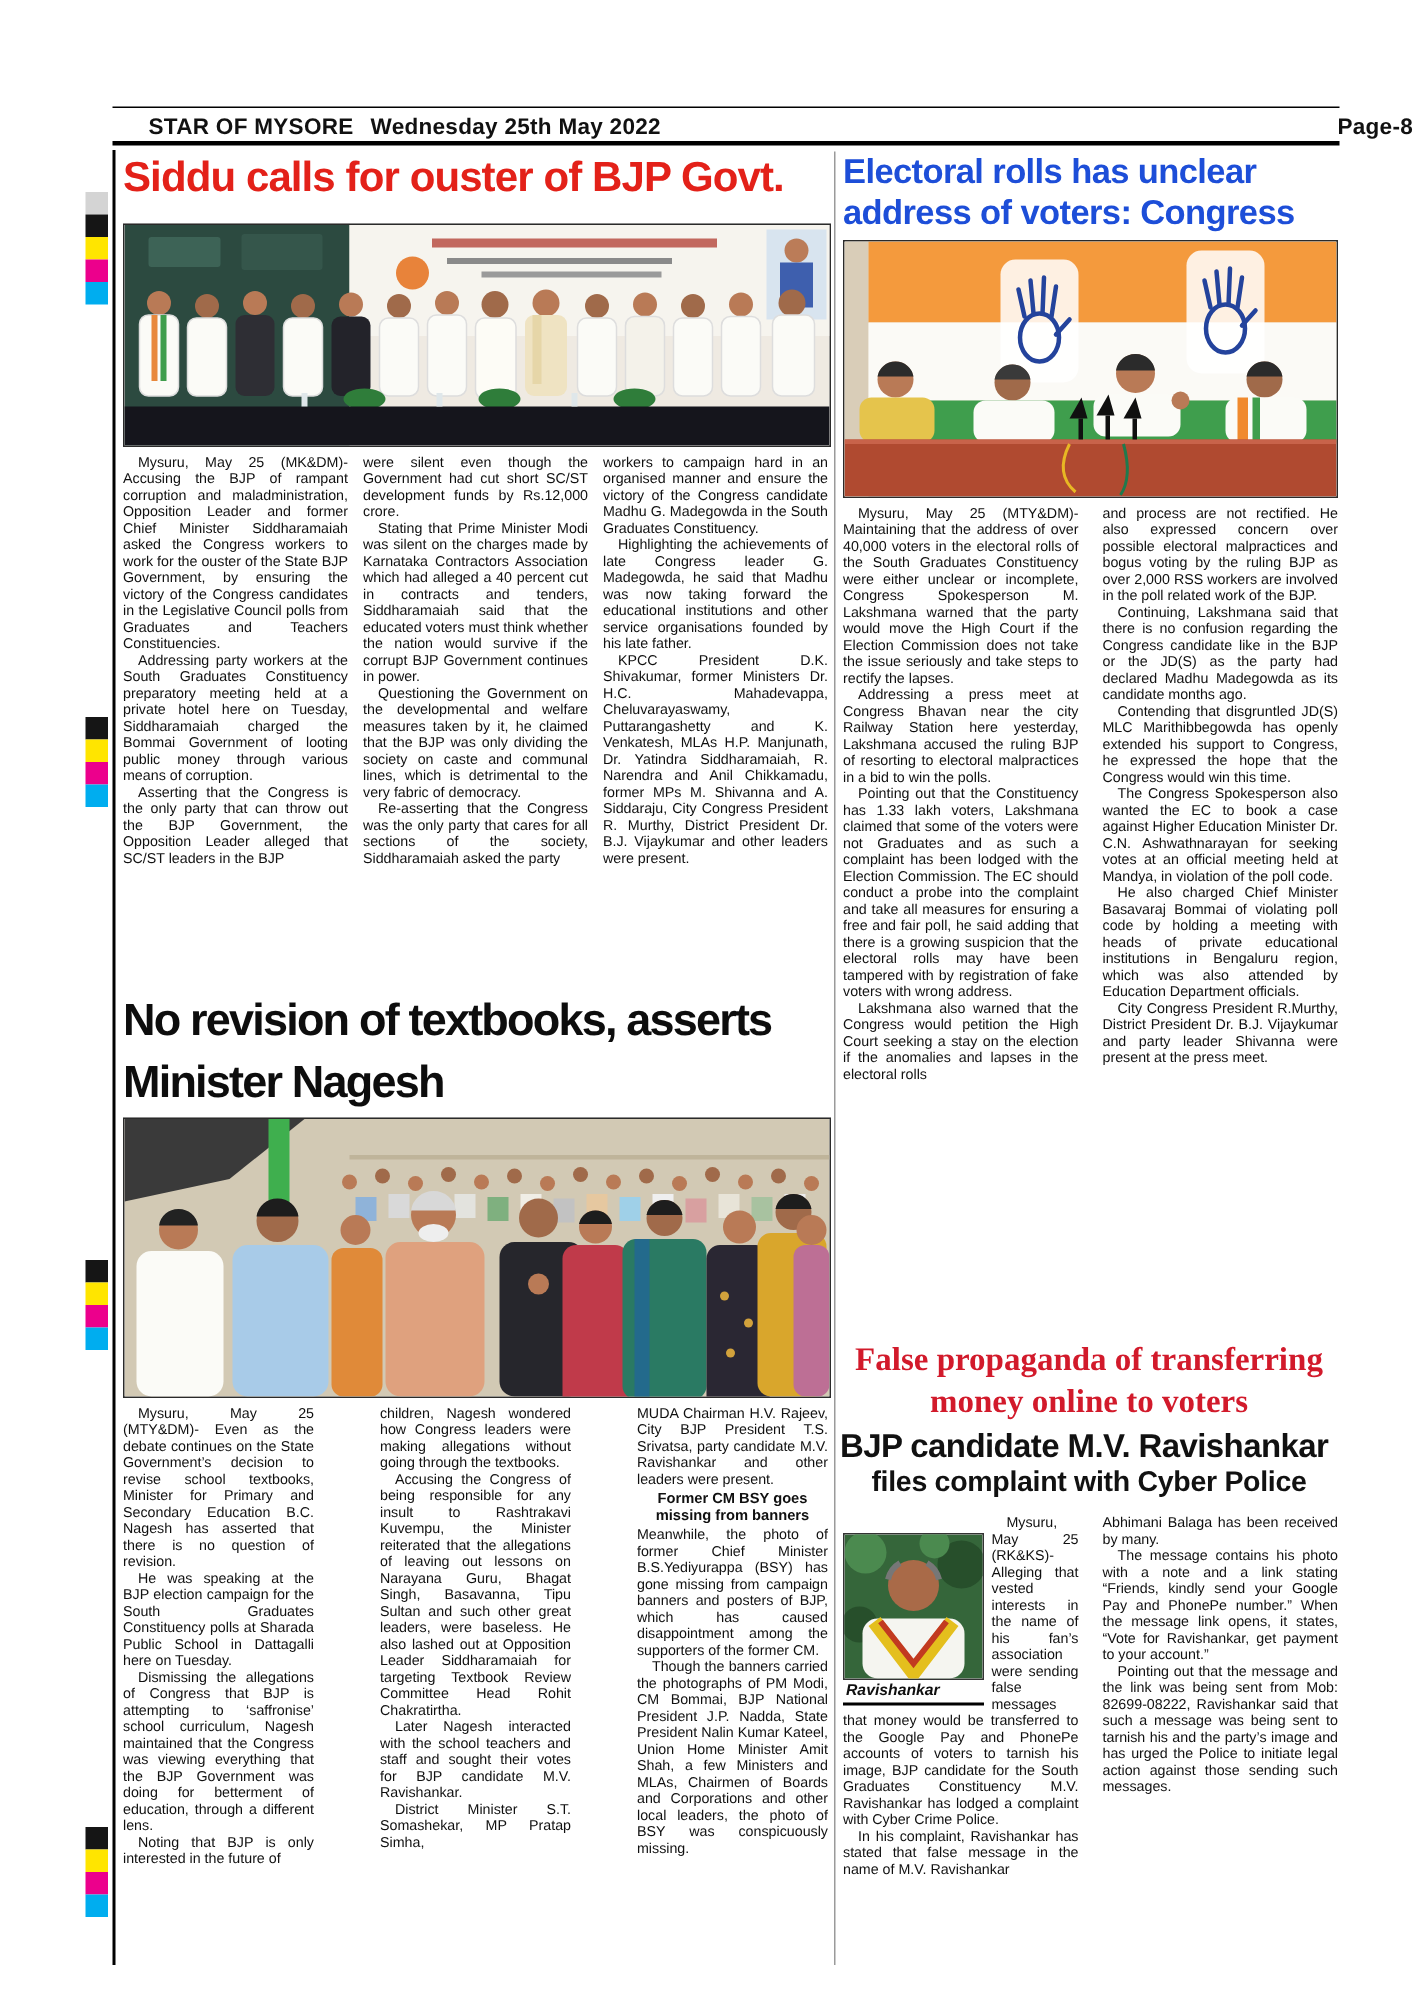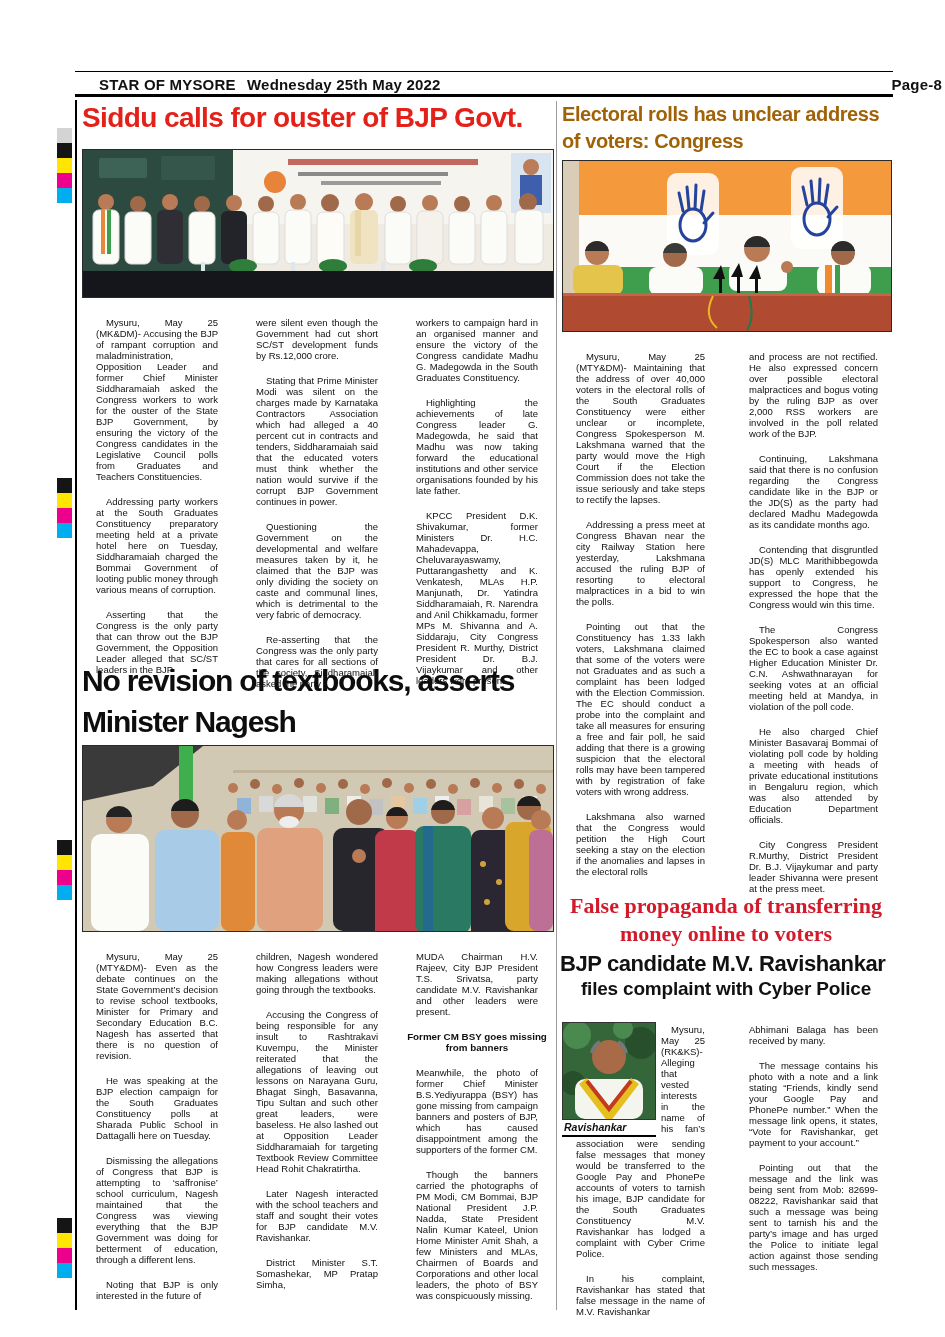--- a/index.html
+++ b/index.html
@@ -20,49 +20,49 @@
   
   .regbar{position:absolute;left:57px;width:15px;}
   .regbar span{display:block;width:15px;height:15px;}
   .rg{background:#d4d4d4;} .rk{background:#151515;} .ry{background:#ffe500;}
   .rm{background:#ec008c;} .rc{background:#00adef;}
   #reg1{top:128px;} #reg2{top:478px;} #reg3{top:840px;} #reg4{top:1218px;}
 
   
   #a1-headline{position:absolute;left:82px;top:102px;width:472px;font-size:28px;font-weight:bold;
                color:#e32119;letter-spacing:-.6px;white-space:nowrap;}
-  #a2-headline{position:absolute;left:562px;top:101px;width:332px;font-size:20px;line-height:27px;
-               font-weight:bold;letter-spacing:-.4px;color:#a16207;}
+  #a2-headline{position:absolute;left:562px;top:101px;width:332px;font-size:23px;line-height:27px;
+               font-weight:bold;letter-spacing:-.4px;color:#1d4ed8;}
   #a3-headline{position:absolute;left:82px;top:660px;width:470px;text-align:left;font-size:30px;
                line-height:41px;font-weight:bold;letter-spacing:-1.2px;color:#0d0d0d;}
   #a4-headline{position:absolute;left:560px;top:892px;width:332px;text-align:center;
                font-family:"Liberation Serif",serif;font-size:22px;line-height:28px;font-weight:bold;
                color:#d21a2b;}
   #a4-sub1{position:absolute;left:560px;top:951px;width:332px;text-align:left;font-size:22px;
            font-weight:bold;letter-spacing:-.4px;}
   #a4-sub2{position:absolute;left:560px;top:978px;width:332px;text-align:center;font-size:19px;
            font-weight:bold;letter-spacing:-.2px;}
 
   
   .photo{position:absolute;border:1px solid #2a2a2a;display:block;background:#ddd;}
   #photo1{left:82px;top:149px;}
   #photo2{left:562px;top:160px;}
   #photo3{left:82px;top:745px;}
 
   
   .cols{position:absolute;display:flex;}
   .col{text-align:justify;font-size:9.5px;line-height:11px;color:#101010;}
-  .col p{margin:14px;text-indent:10px;}
+  .col p{margin:0;text-indent:10px;}
   .col.flush p:first-child{text-indent:0;}
   .cols3{left:82px;width:470px;gap:10px;}
   .cols3 .col{width:150px;}
   .cols2{left:562px;width:330px;gap:16px;}
   .cols2 .col{width:157px;}
   #a1-cols{top:303px;height:362px;}
-  #a3-cols{top:937px;height:356px;}
+  #a3-cols{top:937px;height:356px;gap:44px;}
   #a2-cols{top:337px;height:566px;}
   #a4-cols{top:1010px;height:322px;}
   .inline-subhead{font-size:9.8px;font-weight:bold;text-align:center;margin:2px 0;line-height:11px;}
 
   
   figure.inset{float:left;width:94px;margin:12px 5px 1px 0;padding:0;}
   figure.inset svg{display:block;border:1px solid #333;}
   figure.inset figcaption{font-style:italic;font-weight:bold;font-size:10.5px;line-height:13px;
                           border-bottom:2px solid #000;padding:1px 2px 1px;}
 </style>

